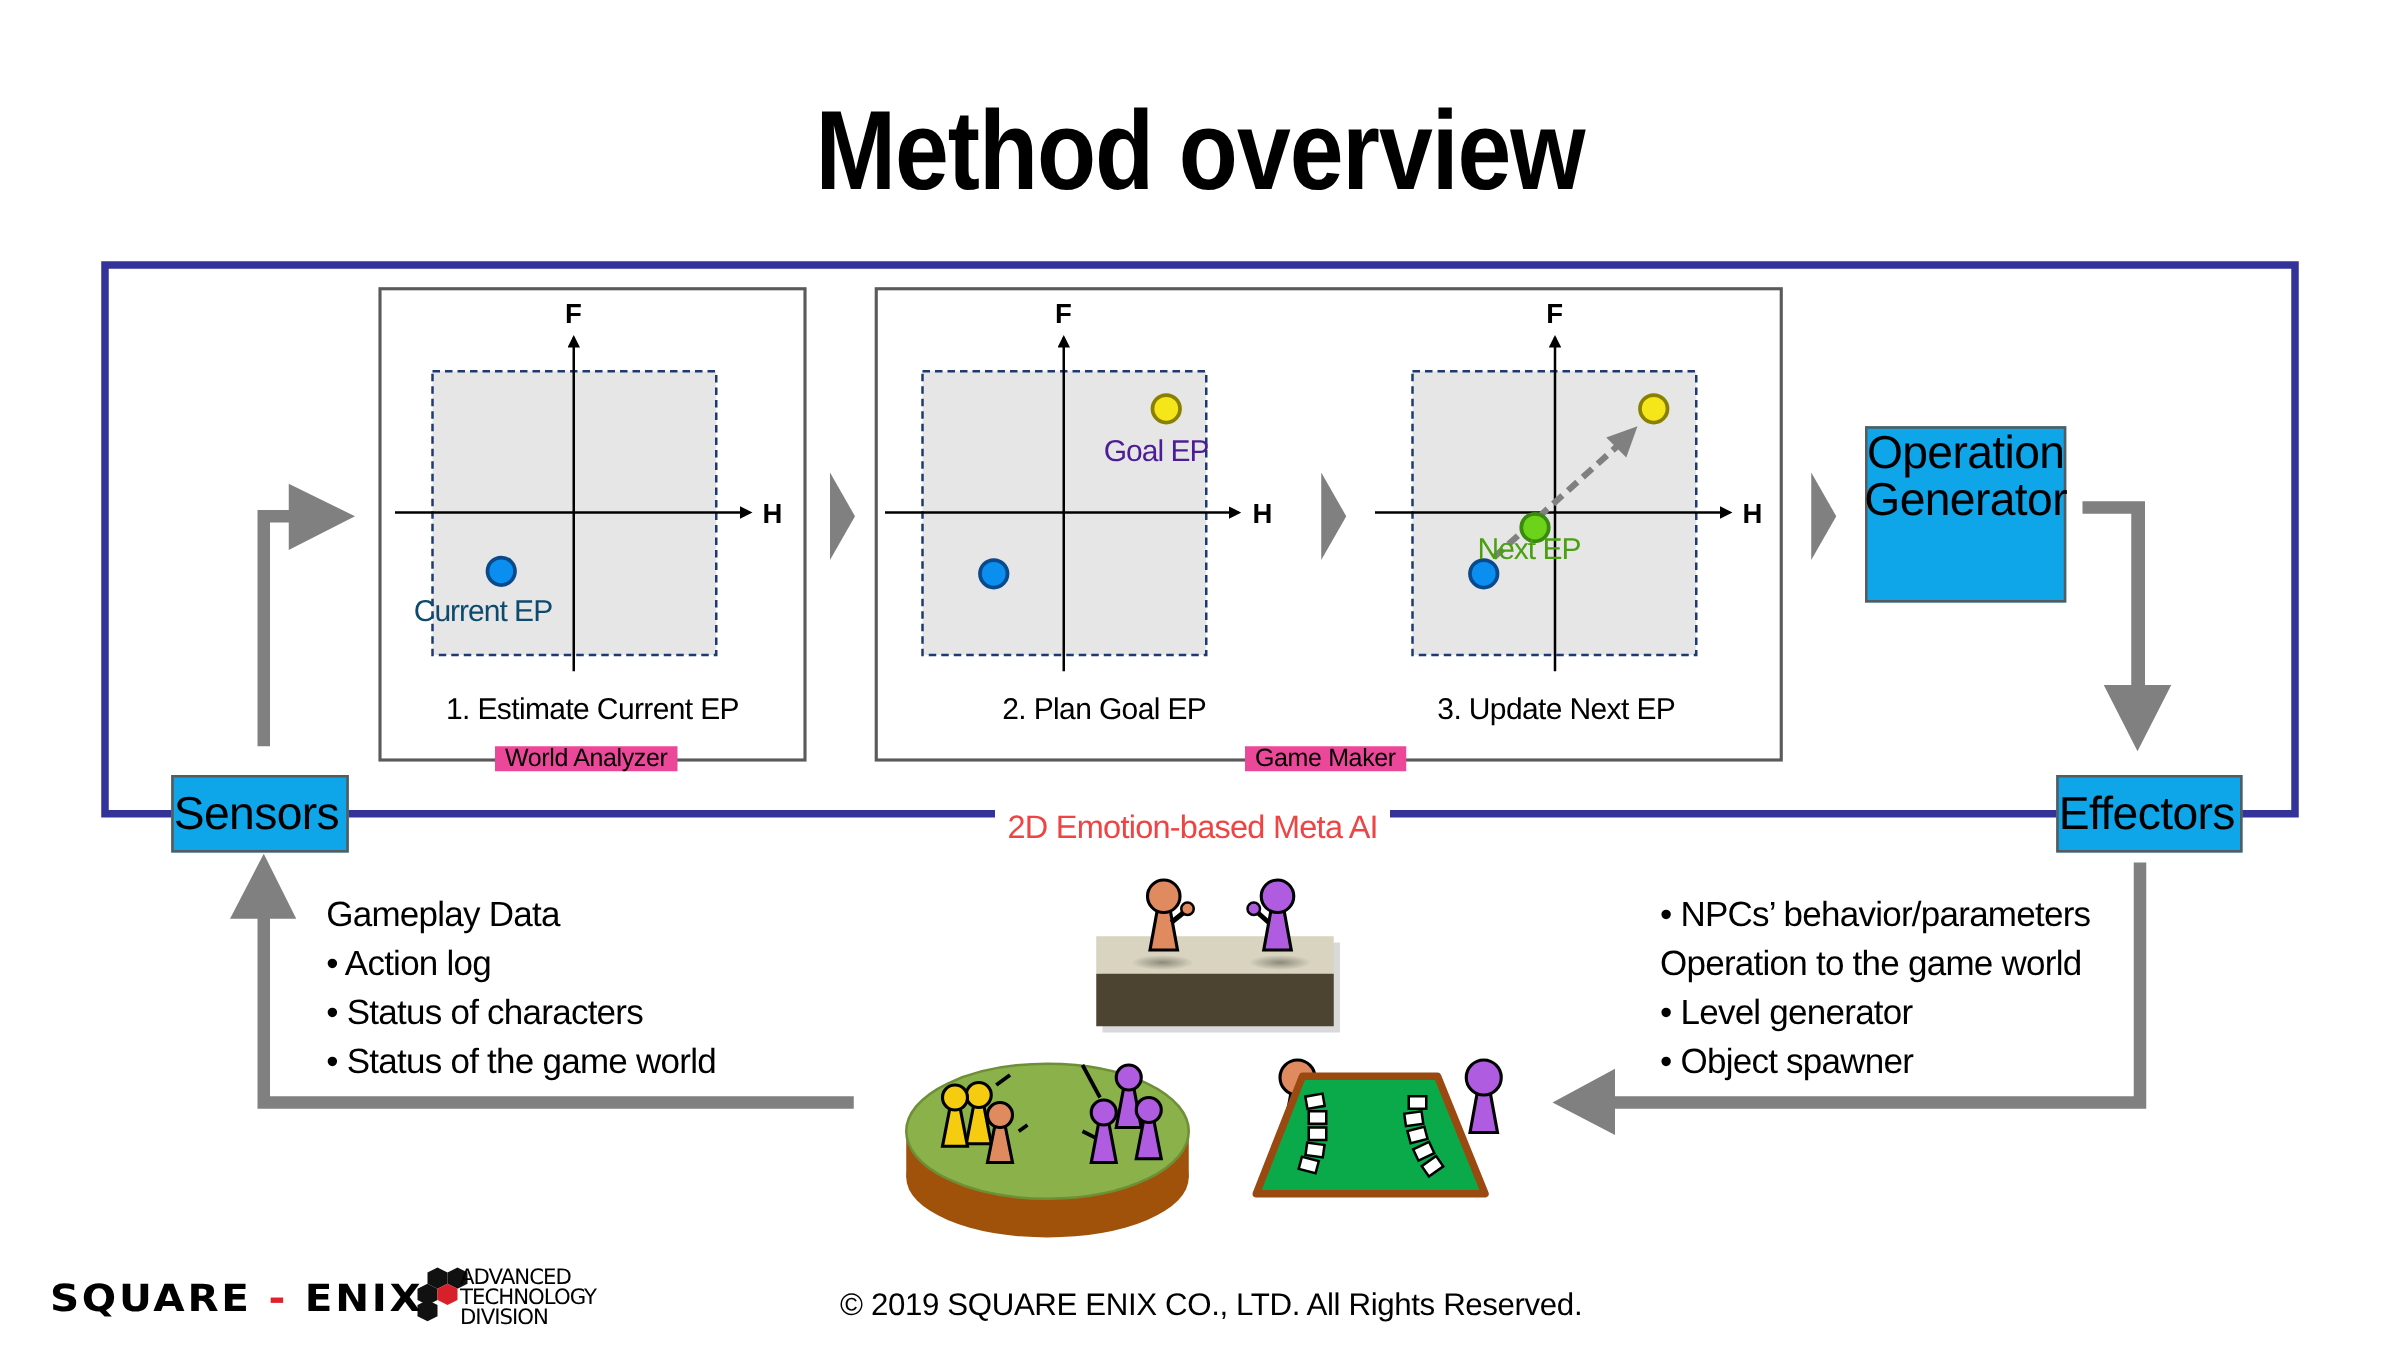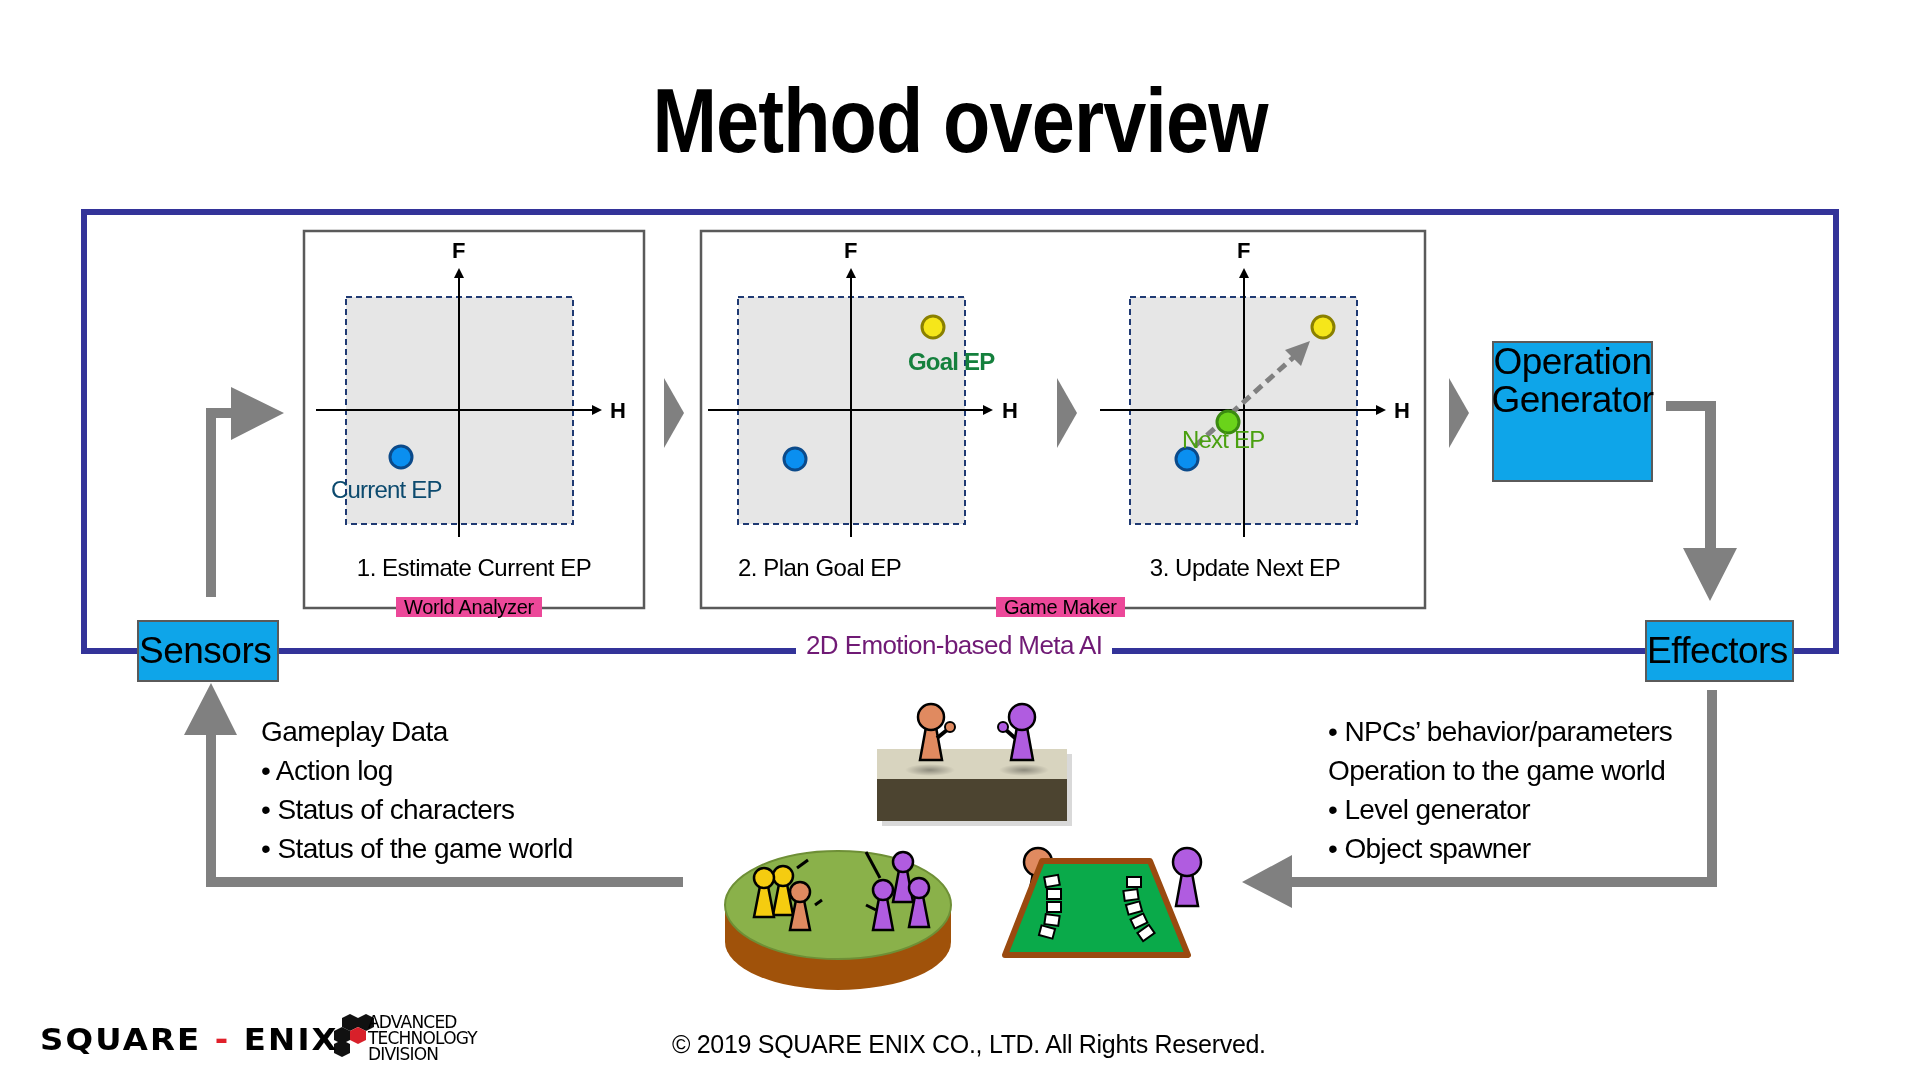--- a/index.html
+++ b/index.html
@@ -3,21 +3,21 @@
 <meta charset="utf-8">
 <style>
   html, body { margin:0; padding:0; background:#ffffff; }
   body { width:1920px; height:1080px; position:relative; overflow:hidden; font-family:"Liberation Sans", "DejaVu Sans", sans-serif; color:#000; }
   svg#diagram { position:absolute; left:0; top:0; }
   .t { position:absolute; white-space:nowrap; line-height:1; }
   .title { left:0; width:1920px; text-align:center; top:76px; font-size:90px; font-weight:bold; letter-spacing:-1px; transform:scaleX(0.86); transform-origin:center; }
   .ax { font-size:22px; font-weight:bold; }
   .cap { font-size:24px; letter-spacing:-0.5px; }
   .sub { font-size:20px; background:#ec4899; padding:0 8px; letter-spacing:-0.3px; }
-  .main-label { font-size:26px; color:#701a75; background:#fff; padding:0 10px; letter-spacing:-0.6px; }
+  .main-label { font-size:26px; color:#ef4444; background:#fff; padding:0 10px; letter-spacing:-0.6px;margin-top:16px; }
   .box { position:absolute; background:#0ea5e9; border:2px solid #5a5a5a; box-sizing:border-box; display:flex; align-items:center; justify-content:flex-start; text-align:center; font-size:37px; letter-spacing:-0.5px; }
   .plist { position:absolute; font-size:28px; line-height:39px; letter-spacing:-0.6px; }
   .plist div { white-space:nowrap; }
   .eplabel { font-size:24px; letter-spacing:-0.8px; }
   .logo-se { position:absolute; left:40px; top:1022px; font-size:30px; font-weight:bold; letter-spacing:2px; font-family:"DejaVu Sans", sans-serif; transform:scaleX(1.08); transform-origin:left; }
   .logo-se .red { color:#e0202a; }
   .atd { position:absolute; left:368px; top:1014px; font-size:17px; line-height:16px; letter-spacing:-0.8px; font-family:"DejaVu Sans", sans-serif; }
   .copy { position:absolute; left:672px; top:1030px; font-size:25px; letter-spacing:-0.3px; }
 </style>
 </head>
@@ -160,25 +160,25 @@
 <div class="t title">Method overview</div>
 
 <div class="t ax" style="left:452px;top:240px;">F</div>
 <div class="t ax" style="left:610px;top:400px;">H</div>
 <div class="t ax" style="left:844px;top:240px;">F</div>
 <div class="t ax" style="left:1002px;top:400px;">H</div>
 <div class="t ax" style="left:1237px;top:240px;">F</div>
 <div class="t ax" style="left:1394px;top:400px;">H</div>
 
 <div class="t eplabel" style="left:331px;top:478px;color:#0c4a6e;">Current EP</div>
-<div class="t eplabel" style="left:908px;top:350px;color:#15803d;font-weight:bold;">Goal EP</div>
+<div class="t eplabel" style="left:883px;top:350px;color:#4c1d95;">Goal EP</div>
 <div class="t eplabel" style="left:1182px;top:428px;color:#4aa010;">Next EP</div>
 
 <div class="t cap" style="left:304px;width:340px;text-align:center;top:556px;">1. Estimate Current EP</div>
-<div class="t cap" style="left:738px;width:227px;text-align:left;top:556px;">2. Plan Goal EP</div>
+<div class="t cap" style="left:738px;width:227px;text-align:right;top:556px;">2. Plan Goal EP</div>
 <div class="t cap" style="left:1110px;width:270px;text-align:center;top:556px;">3. Update Next EP</div>
 
 <div class="t sub" style="left:396px;top:597px;">World Analyzer</div>
 <div class="t sub" style="left:996px;top:597px;">Game Maker</div>
 <div class="t main-label" style="left:796px;top:632px;">2D Emotion-based Meta AI</div>
 
 <div class="box" style="left:1492px;top:341px;width:161px;height:141px;flex-direction:column;line-height:38px;">
   <span>Operation</span>
   <span>Generator</span>
 </div>

